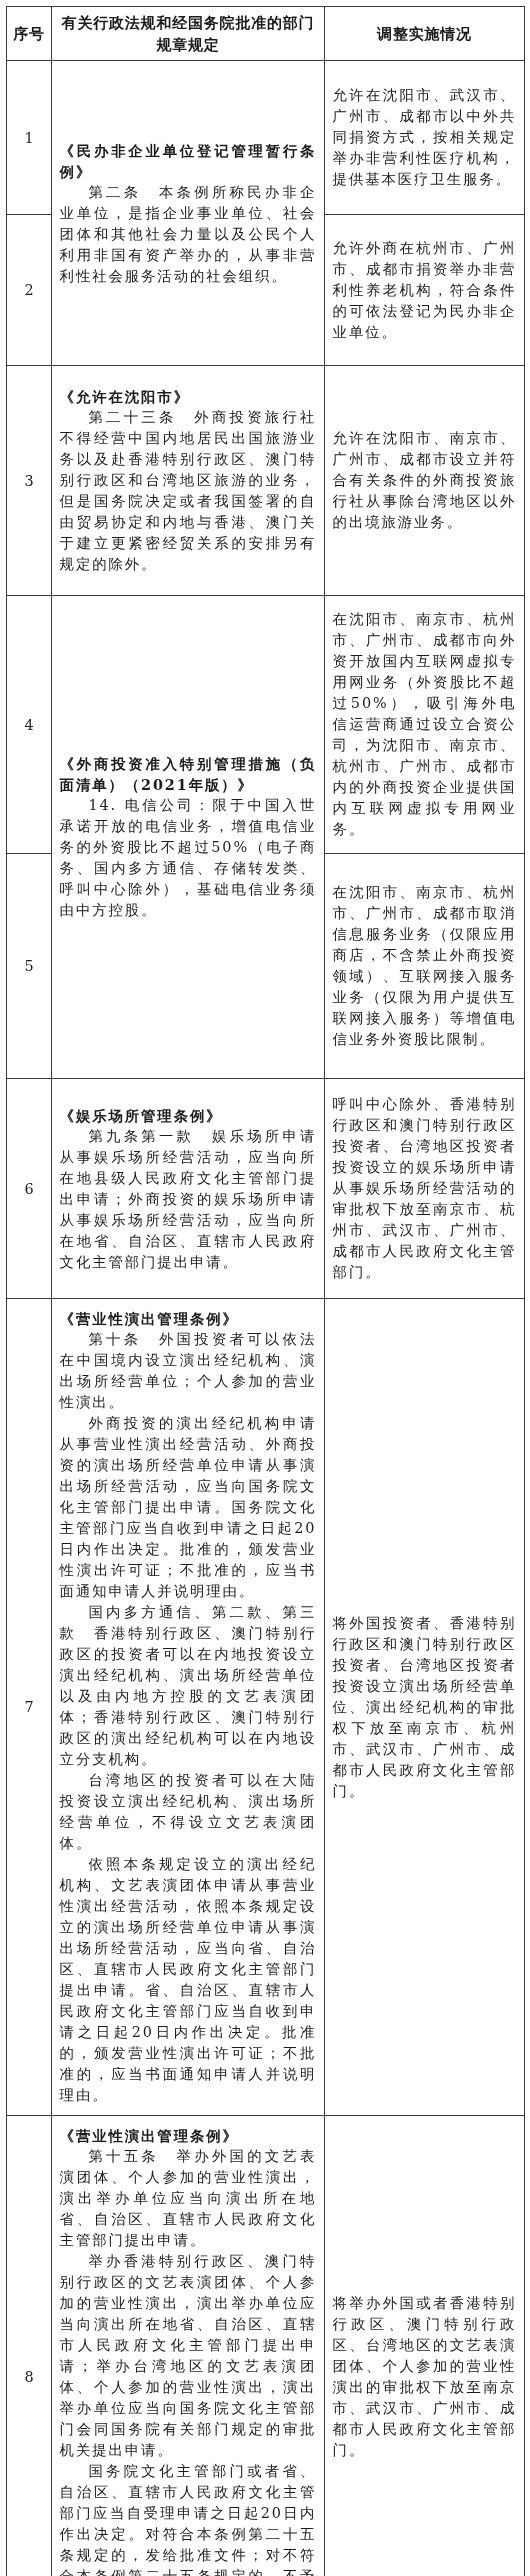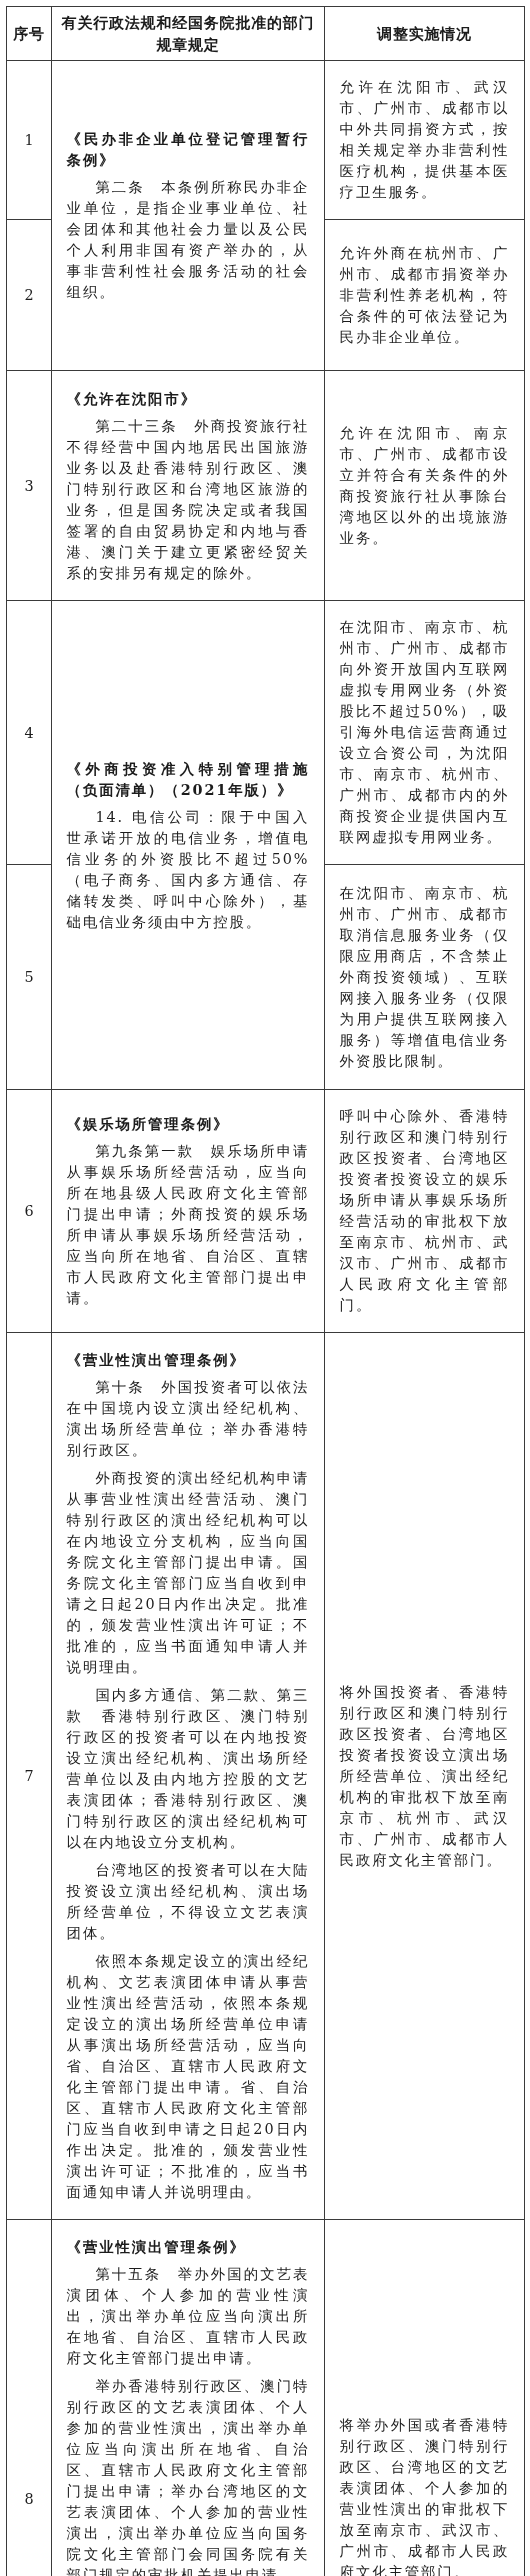--- a/index.html
+++ b/index.html
@@ -35,21 +35,21 @@
     font-size:14.4px;
     letter-spacing:0;
   }
   td.reg, td.impl {
     font-size:14.4px;
     line-height:21px;
     letter-spacing:1.9px;
     text-align:justify;
     padding:9px 7.6px;
   }
-  td.reg p, td.impl p { margin:7px; }
+  td.reg p, td.impl p { margin:0; }
   p.title { text-indent:0;font-weight:bold; }
   p.para  { text-indent:2em; }
 </style>
 </head>
 <body>
 
 <table class="doc">
   <colgroup>
     <col style="width:45px">
     <col style="width:273px">
@@ -117,22 +117,22 @@
       </td>
       <td class="impl">
         <p>呼叫中心除外、香港特别行政区和澳门特别行政区投资者、台湾地区投资者投资设立的娱乐场所申请从事娱乐场所经营活动的审批权下放至南京市、杭州市、武汉市、广州市、成都市人民政府文化主管部门。</p>
       </td>
     </tr>
 
     <tr style="height:716px;">
       <td class="serial">7</td>
       <td class="reg">
         <p class="title">《营业性演出管理条例》</p>
-        <p class="para">第十条　外国投资者可以依法在中国境内设立演出经纪机构、演出场所经营单位；举办香港特别行政区。</p>
-        <p class="para">外商投资的演出经纪机构申请从事营业性演出经营活动、澳门特别行政区的演出经纪机构可以在内地设立分支机构，应当向国务院文化主管部门提出申请。国务院文化主管部门应当自收到申请之日起20日内作出决定。批准的，颁发营业性演出许可证；不批准的，应当书面通知申请人并说明理由。</p>
+        <p class="para">第十条　外国投资者可以依法在中国境内设立演出经纪机构、演出场所经营单位；个人参加的营业性演出。</p>
+        <p class="para">外商投资的演出经纪机构申请从事营业性演出经营活动、外商投资的演出场所经营单位申请从事演出场所经营活动，应当向国务院文化主管部门提出申请。国务院文化主管部门应当自收到申请之日起20日内作出决定。批准的，颁发营业性演出许可证；不批准的，应当书面通知申请人并说明理由。</p>
         <p class="para">国内多方通信、第二款、第三款　香港特别行政区、澳门特别行政区的投资者可以在内地投资设立演出经纪机构、演出场所经营单位以及由内地方控股的文艺表演团体；香港特别行政区、澳门特别行政区的演出经纪机构可以在内地设立分支机构。</p>
         <p class="para">台湾地区的投资者可以在大陆投资设立演出经纪机构、演出场所经营单位，不得设立文艺表演团体。</p>
         <p class="para">依照本条规定设立的演出经纪机构、文艺表演团体申请从事营业性演出经营活动，依照本条规定设立的演出场所经营单位申请从事演出场所经营活动，应当向省、自治区、直辖市人民政府文化主管部门提出申请。省、自治区、直辖市人民政府文化主管部门应当自收到申请之日起20日内作出决定。批准的，颁发营业性演出许可证；不批准的，应当书面通知申请人并说明理由。</p>
       </td>
       <td class="impl">
         <p>将外国投资者、香港特别行政区和澳门特别行政区投资者、台湾地区投资者投资设立演出场所经营单位、演出经纪机构的审批权下放至南京市、杭州市、武汉市、广州市、成都市人民政府文化主管部门。</p>
       </td>
     </tr>
 
     <tr style="height:442px;">

